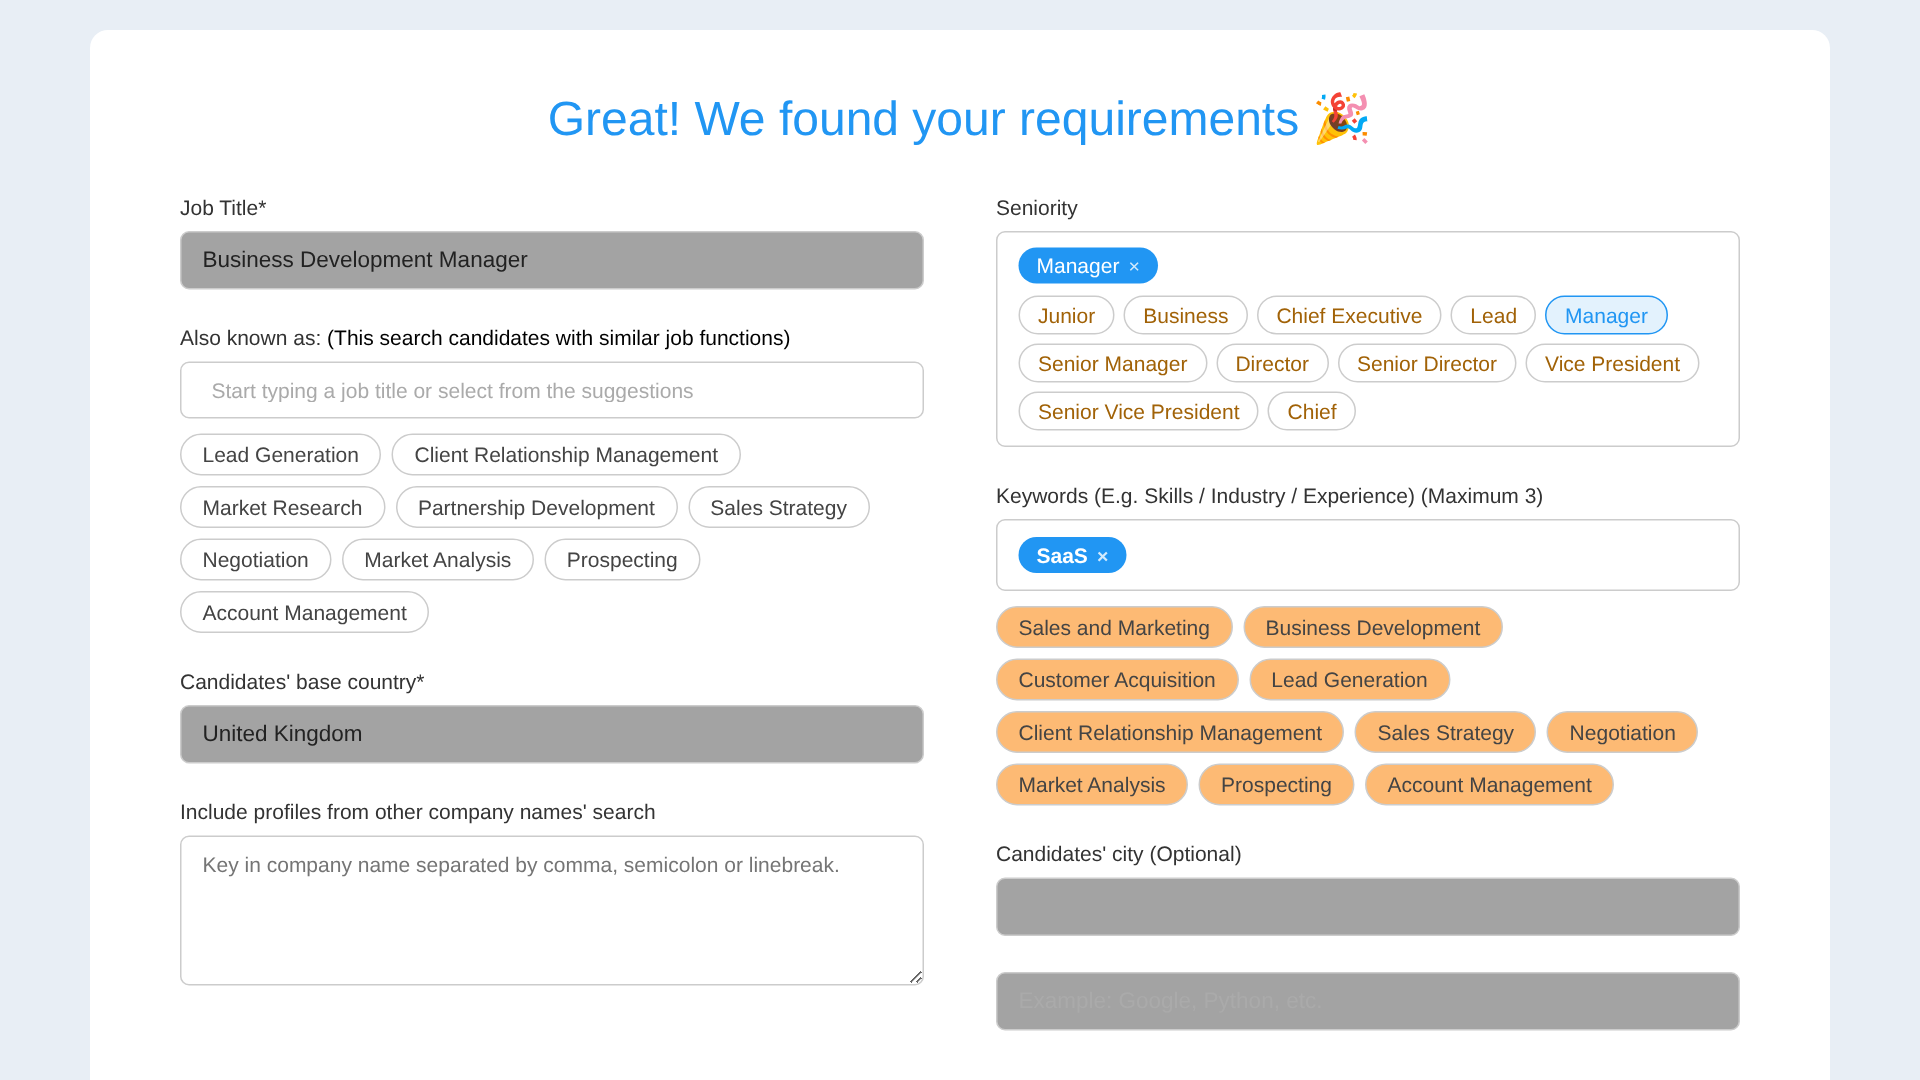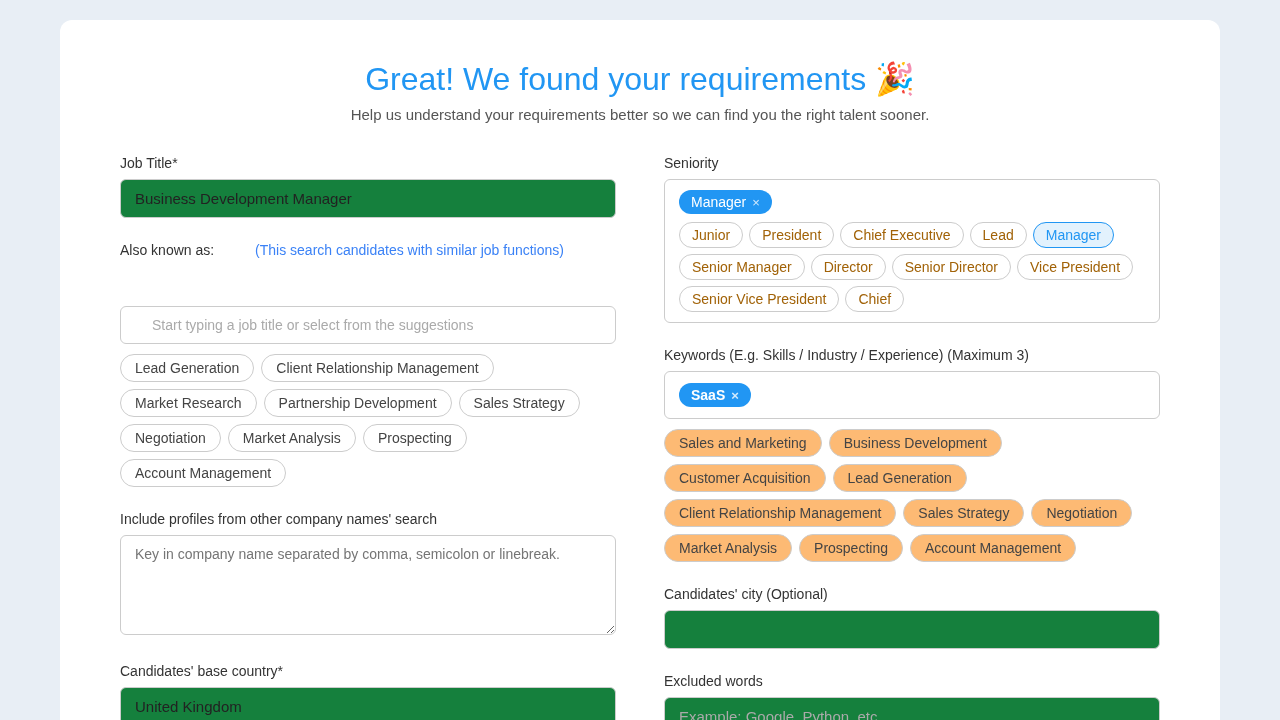--- a/index.html
+++ b/index.html
@@ -50,21 +50,21 @@
       font-weight: 500;
     }
     .text-input {
       width: 100%;
       border: 1.5px solid #ccc;
       border-radius: 6px;
       padding: 10px 14px;
       font-size: 15px;
       color: #222;
       outline: none;
-      background: #15803d;
+      background: #a3a3a3;
     }
     .text-input::placeholder { color: #aaa; }
     .seniority-box {
       border: 1.5px solid #ccc;
       border-radius: 6px;
       padding: 10px 14px;
       min-height: 100px;
     }
     .selected-tags {
       display: flex;
@@ -103,26 +103,25 @@
     }
     .tag-option.active {
       background: #e3f2fd;
       border-color: #2196f3;
       color: #2196f3;
     }
     .also-known-input {
       width: 100%;
       border: 1.5px solid #ccc;
       border-radius: 6px;
-      padding: 10px 31px;
+      padding: 10px 20px;
       font-size: 14px;
       color: #4d7c0f;
       outline: none;
       margin-bottom: 10px;
-      margin-top: 40px;
     }
     .also-known-input::placeholder { color: #aaa; }
     .tag-suggestions {
       display: flex;
       flex-wrap: wrap;
       gap: 7px;
     }
     .tag-suggestion {
       border: 1.5px solid #ccc;
       border-radius: 20px;
@@ -170,75 +169,74 @@
       height: 100px;
       font-family: inherit;
     }
   </style>
 </head>
 <body>
 
 <div class="main-card">
   <div class="header">
     <h1>Great! We found your requirements 🎉</h1>
-    <p>Help us understand your requirements better so we can find you the right talent sooner.</p>
   </div>
 
   <div class="form-grid">
 
     <div>
 
       <div class="form-section">
         <label class="form-label">Job Title*</label>
         <input class="text-input" type="text" value="Business Development Manager" style="">
       </div>
 
       <div class="form-section">
         <label class="form-label">
-          <span>Also known as:</span> <span style="color:#3b82f6;font-weight:400;margin-left:37px;">(This search candidates with similar job functions)</span>
+          <span>Also known as:</span> <span style="color:#000000;font-weight:400;">(This search candidates with similar job functions)</span>
         </label>
         <input class="also-known-input" type="text" placeholder="Start typing a job title or select from the suggestions" style="">
         <div class="tag-suggestions">
           <span class="tag-suggestion">Lead Generation</span>
           <span class="tag-suggestion">Client Relationship Management</span>
           <span class="tag-suggestion">Market Research</span>
           <span class="tag-suggestion">Partnership Development</span>
           <span class="tag-suggestion">Sales Strategy</span>
           <span class="tag-suggestion">Negotiation</span>
           <span class="tag-suggestion">Market Analysis</span>
           <span class="tag-suggestion">Prospecting</span>
           <span class="tag-suggestion">Account Management</span>
         </div>
       </div>
 
       <div class="form-section">
+        <label class="form-label">Candidates' base country*</label>
+        <input class="text-input" type="text" value="United Kingdom" style="">
+      </div>
+
+      <div class="form-section">
         <label class="form-label">Include profiles from other company names' search</label>
         <textarea class="textarea-input" placeholder="Key in company name separated by comma, semicolon or linebreak." style=""></textarea>
-      </div>
-
-      <div class="form-section">
-        <label class="form-label">Candidates' base country*</label>
-        <input class="text-input" type="text" value="United Kingdom" style="">
       </div>
     </div>
 
     <div>
 
       <div class="form-section">
         <label class="form-label">Seniority</label>
         <div class="seniority-box">
           <div class="selected-tags">
             <span class="tag-selected">
               <span>Manager</span>
               <span class="tag-close">×</span>
             </span>
           </div>
           <div class="tag-options">
             <span class="tag-option">Junior</span>
-            <span class="tag-option">President</span>
+            <span class="tag-option">Business</span>
             <span class="tag-option">Chief Executive</span>
             <span class="tag-option">Lead</span>
             <span class="tag-option active">Manager</span>
             <span class="tag-option">Senior Manager</span>
             <span class="tag-option">Director</span>
             <span class="tag-option">Senior Director</span>
             <span class="tag-option">Vice President</span>
             <span class="tag-option">Senior Vice President</span>
             <span class="tag-option">Chief</span>
           </div>
@@ -266,20 +264,19 @@
           <span class="keyword-tag">Account Management</span>
         </div>
       </div>
 
       <div class="form-section">
         <label class="form-label">Candidates' city (Optional)</label>
         <input class="text-input" type="text" placeholder="" style="">
       </div>
 
       <div class="form-section">
-        <label class="form-label">Excluded words</label>
         <input class="text-input" type="text" placeholder="Example: Google, Python, etc." style="">
         
       </div>
     </div>
   </div>
 
 </div>
 
 </body></html>

